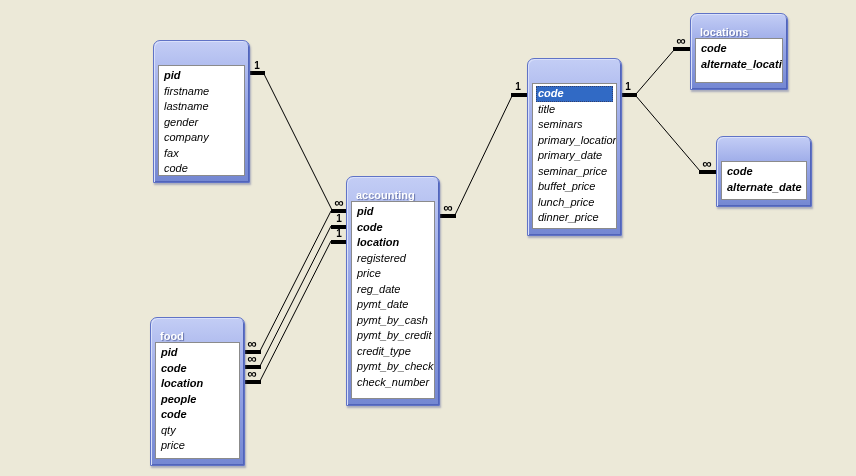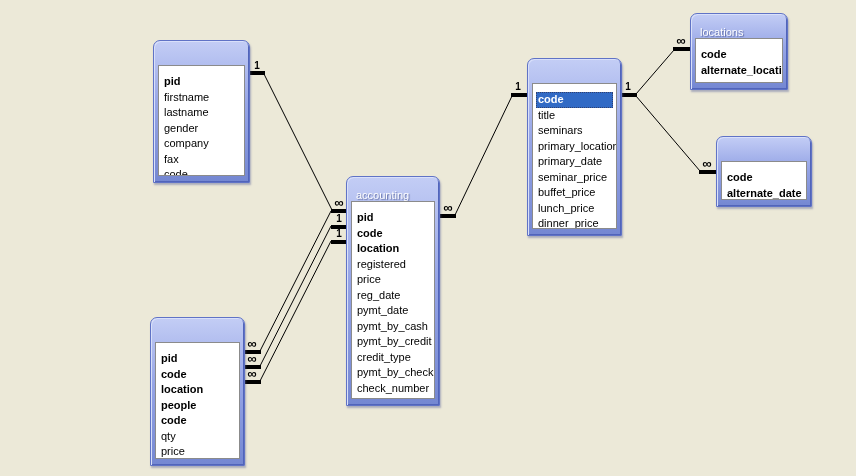--- a/index.html
+++ b/index.html
@@ -26,32 +26,33 @@
     background:linear-gradient(180deg,#c3cdf5 0%,#96a5e6 45%,#7487d2 100%);
     border:1px solid #6073c6;
     box-shadow:inset 1px 1px 0 #d9e0fa, inset -1px -1px 0 #5164ba, 1px 2px 2px rgba(90,100,150,.45);
     box-sizing:border-box;
     overflow:hidden;
   }
   .tbl-header{
     height:36px;
     display:flex;align-items:center;
     padding-left:9px;
-    color:#fff;font-size:11px;font-weight:normal;
+    color:#fff;font-size:11px;font-weight:bold;
     text-shadow:1px 1px 1px rgba(45,58,120,.6);
     cursor:default;
     user-select:none;
   }
   .tbl-body{
     position:absolute;left:4px;right:4px;top:24px;bottom:6px;
     background:#fff;
     border:1px solid #8b8b8b;
-    padding:8px 0 0 3px;
+    padding:2px 0 0 3px;
     overflow:hidden;
     box-sizing:border-box;
+    font-style:italic;
   }
   .frow{
     font-size:11px;line-height:15.5px;height:15.5px;
     color:#000;white-space:nowrap;overflow:hidden;
     padding-left:2px;
   }
   .frow.bold{font-weight:bold;}
   .frow.selected{
     background:#316ac5;color:#fff;
     outline:1px dotted #30406e;outline-offset:-1px;
@@ -161,20 +162,23 @@
         <div class="frow bold">alternate_location</div>
       </div>
     </div>
     <div class="tbl" style="left: 716px; top: 136px; width: 96px; height: 71px;">
       <div class="tbl-body">
         <div class="frow bold">code</div>
         <div class="frow bold">alternate_date</div>
       </div>
     </div>
     <div class="tbl" style="left: 150px; top: 317px; width: 95px; height: 149px;">
+      <div class="tbl-header">
+        <span>food</span>
+      </div>
       <div class="tbl-body">
         <div class="frow bold">pid</div>
         <div class="frow bold">code</div>
         <div class="frow bold">location</div>
         <div class="frow bold">people</div>
         <div class="frow bold">code</div>
         <div class="frow">qty</div>
         <div class="frow">price</div>
       </div>
     </div>

